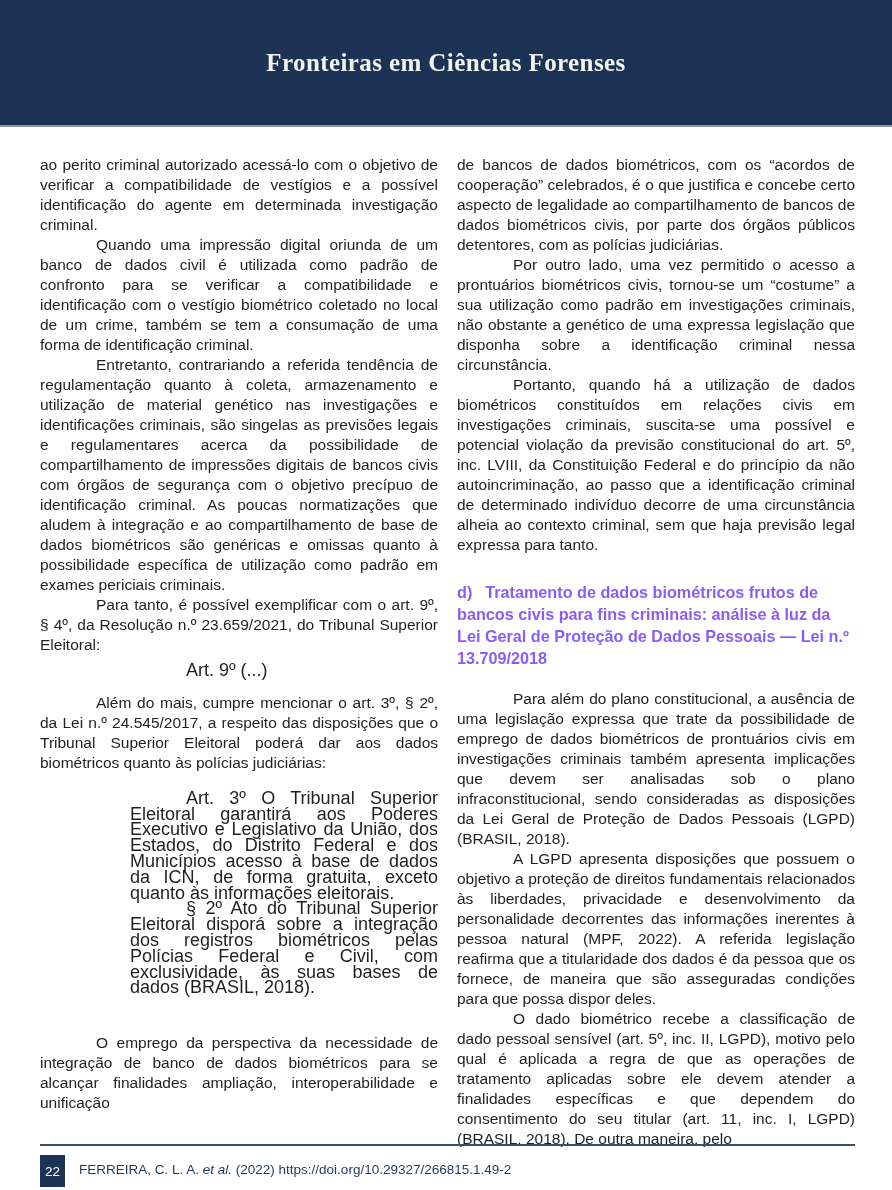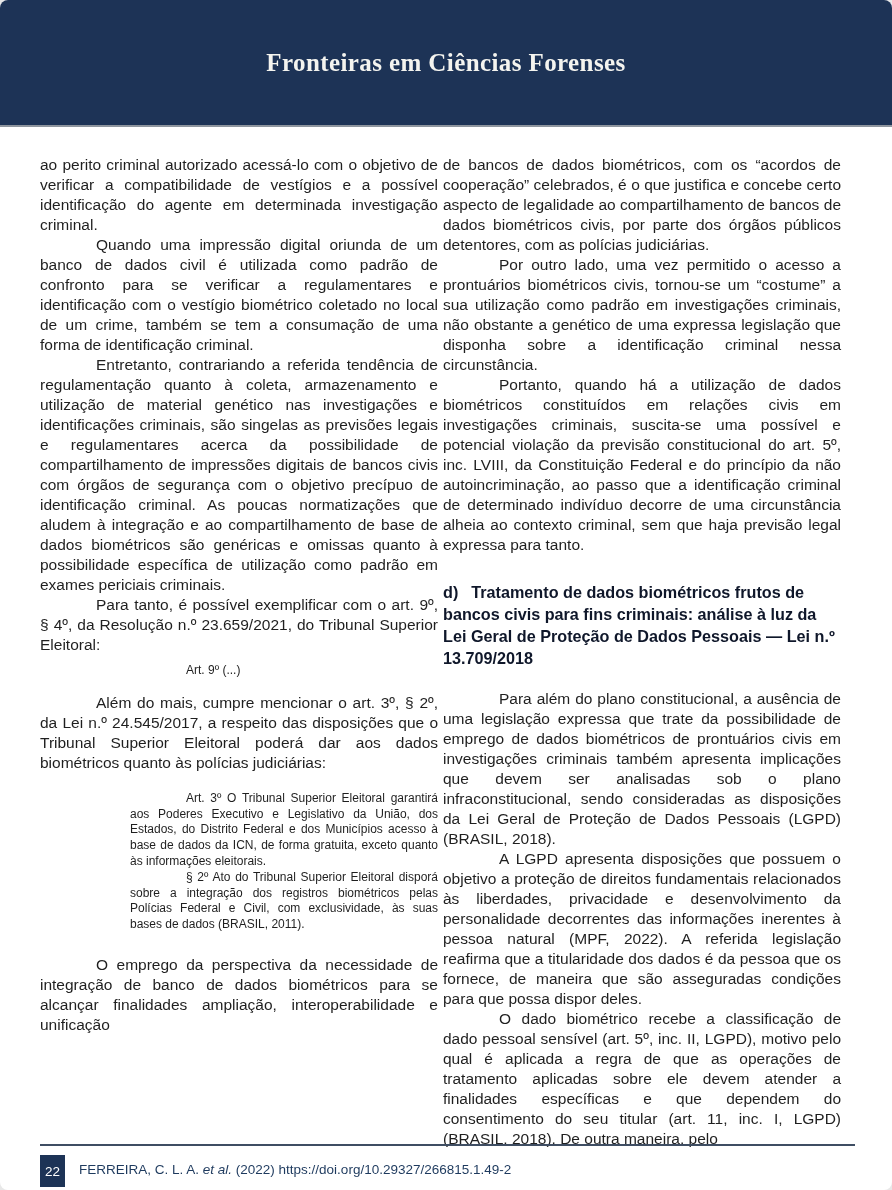--- a/index.html
+++ b/index.html
@@ -11,21 +11,20 @@
   }
   html,body{margin:0;padding:0;background:#e8e8e8;}
   .page{
     position:relative;
     width:892px;height:1190px;
     margin:0 auto;
     background:#ffffff;
     overflow:hidden;
     font-family:"Liberation Sans", sans-serif;
     color:var(--ink);
-    border-radius:8px;
   }
   
   .banner{
     position:absolute;top:0;left:0;right:0;
     height:125px;
     background:var(--navy);
     border-bottom:2px solid var(--banner-edge);
     display:flex;align-items:center;justify-content:center;
   }
   .banner h1{
@@ -33,48 +32,48 @@
     font-family:"Liberation Serif", serif;
     font-weight:700;
     font-size:25px;
     letter-spacing:.4px;
     color:#f4f4ef;
   }
   
   .columns{
     position:absolute;top:127px;left:0;right:0;
     display:flex;
-    gap:5px;
+    gap:19px;
     padding:28px 37px 0 40px;
     box-sizing:border-box;
   }
   .col{
     width:398px;
     font-size:15.5px;
     line-height:20px;
     text-align:justify;
     color:var(--ink);
   }
   .col p{margin:0;text-indent:56px;}
   .col p.noindent{text-indent:0;}
   blockquote{
     margin:8px 0 14px 90px;
-    font-size:12px;
+    font-size:18px;
     line-height:15.8px;
     text-align:justify;
   }
   blockquote p{margin:0;text-indent:0;}
-  blockquote.bq2{margin-top:18px;margin-bottom:22px;}
+  blockquote.bq2{margin-top:18px;margin-bottom:37px;}
   .section-heading{
     margin:26px 0 20px;
     font-size:16.2px;
     line-height:22px;
     font-weight:700;
     text-align:left;
-    color:#0f172a;
+    color:#8b5cf6;
   }
   .section-heading .ht{padding-left:13px;}
   
   .footer{position:absolute;left:0;right:0;top:1144px;}
   .rule{margin-left:40px;width:815px;height:2px;background:var(--rule);}
   .footer-row{display:flex;align-items:flex-start;margin-top:9px;}
   .pagenum{
     margin-left:40px;
     width:25px;height:32px;
     background:var(--navy);
@@ -97,30 +96,30 @@
 <div class="page">
 
   <header class="banner">
     <h1>Fronteiras em Ciências Forenses</h1>
   </header>
 
   <main class="columns">
 
     <section class="col">
       <p class="noindent">ao perito criminal autorizado acessá-lo com o objetivo de verificar a compatibilidade de vestígios e a possível identificação do agente em determinada investigação criminal.</p>
-      <p>Quando uma impressão digital oriunda de um banco de dados civil é utilizada como padrão de confronto para se verificar a regulamentares e identificação com o vestígio biométrico coletado no local de um crime, também se tem a consumação de uma forma de identificação criminal.</p>
+      <p>Quando uma impressão digital oriunda de um banco de dados civil é utilizada como padrão de confronto para se verificar a compatibilidade e identificação com o vestígio biométrico coletado no local de um crime, também se tem a consumação de uma forma de identificação criminal.</p>
       <p>Entretanto, contrariando a referida tendência de regulamentação quanto à coleta, armazenamento e utilização de material genético nas investigações e identificações criminais, são singelas as previsões legais e regulamentares acerca da possibilidade de compartilhamento de impressões digitais de bancos civis com órgãos de segurança com o objetivo precípuo de identificação criminal. As poucas normatizações que aludem à integração e ao compartilhamento de base de dados biométricos são genéricas e omissas quanto à possibilidade específica de utilização como padrão em exames periciais criminais.</p>
       <p>Para tanto, é possível exemplificar com o art. 9º, § 4º, da Resolução n.º 23.659/2021, do Tribunal Superior Eleitoral:</p>
       <blockquote>
         <p>Art. 9º (...)</p>
       </blockquote>
       <p>Além do mais, cumpre mencionar o art. 3º, § 2º, da Lei n.º 24.545/2017, a respeito das disposições que o Tribunal Superior Eleitoral poderá dar aos dados biométricos quanto às polícias judiciárias:</p>
       <blockquote class="bq2">
         <p>Art. 3º O Tribunal Superior Eleitoral garantirá aos Poderes Executivo e Legislativo da União, dos Estados, do Distrito Federal e dos Municípios acesso à base de dados da ICN, de forma gratuita, exceto quanto às informações eleitorais.</p>
-        <p>§ 2º Ato do Tribunal Superior Eleitoral disporá sobre a integração dos registros biométricos pelas Polícias Federal e Civil, com exclusividade, às suas bases de dados (BRASIL, 2011).</p>
+        <p>§ 2º Ato do Tribunal Superior Eleitoral disporá sobre a integração dos registros biométricos pelas Polícias Federal e Civil, com exclusividade, às suas bases de dados (BRASIL, 2018).</p>
       </blockquote>
       <p>O emprego da perspectiva da necessidade de integração de banco de dados biométricos para se alcançar finalidades ampliação, interoperabilidade e unificação</p>
     </section>
 
     <section class="col">
       <p class="noindent">de bancos de dados biométricos, com os “acordos de cooperação” celebrados, é o que justifica e concebe certo aspecto de legalidade ao compartilhamento de bancos de dados biométricos civis, por parte dos órgãos públicos detentores, com as polícias judiciárias.</p>
       <p>Por outro lado, uma vez permitido o acesso a prontuários biométricos civis, tornou-se um “costume” a sua utilização como padrão em investigações criminais, não obstante a genético de uma expressa legislação que disponha sobre a identificação criminal nessa circunstância.</p>
       <p>Portanto, quando há a utilização de dados biométricos constituídos em relações civis em investigações criminais, suscita-se uma possível e potencial violação da previsão constitucional do art. 5º, inc. LVIII, da Constituição Federal e do princípio da não autoincriminação, ao passo que a identificação criminal de determinado indivíduo decorre de uma circunstância alheia ao contexto criminal, sem que haja previsão legal expressa para tanto.</p>
       <h2 class="section-heading">
         <span>d)</span><span class="ht">Tratamento de dados biométricos frutos de bancos civis para fins criminais: análise à luz da Lei Geral de Proteção de Dados Pessoais — Lei n.º 13.709/2018</span>

